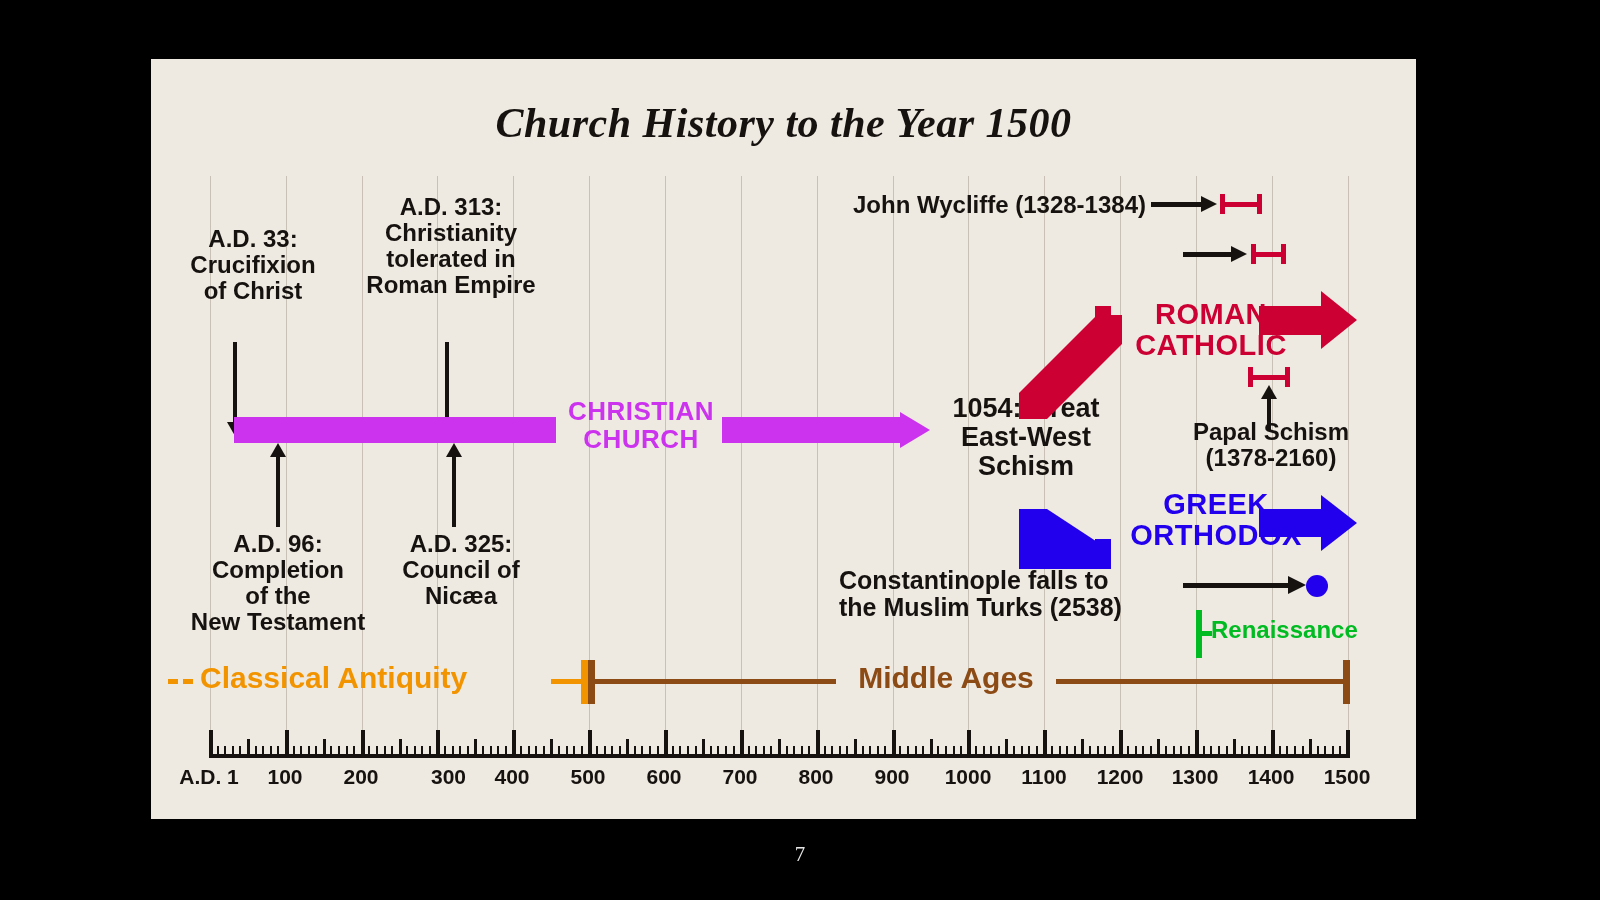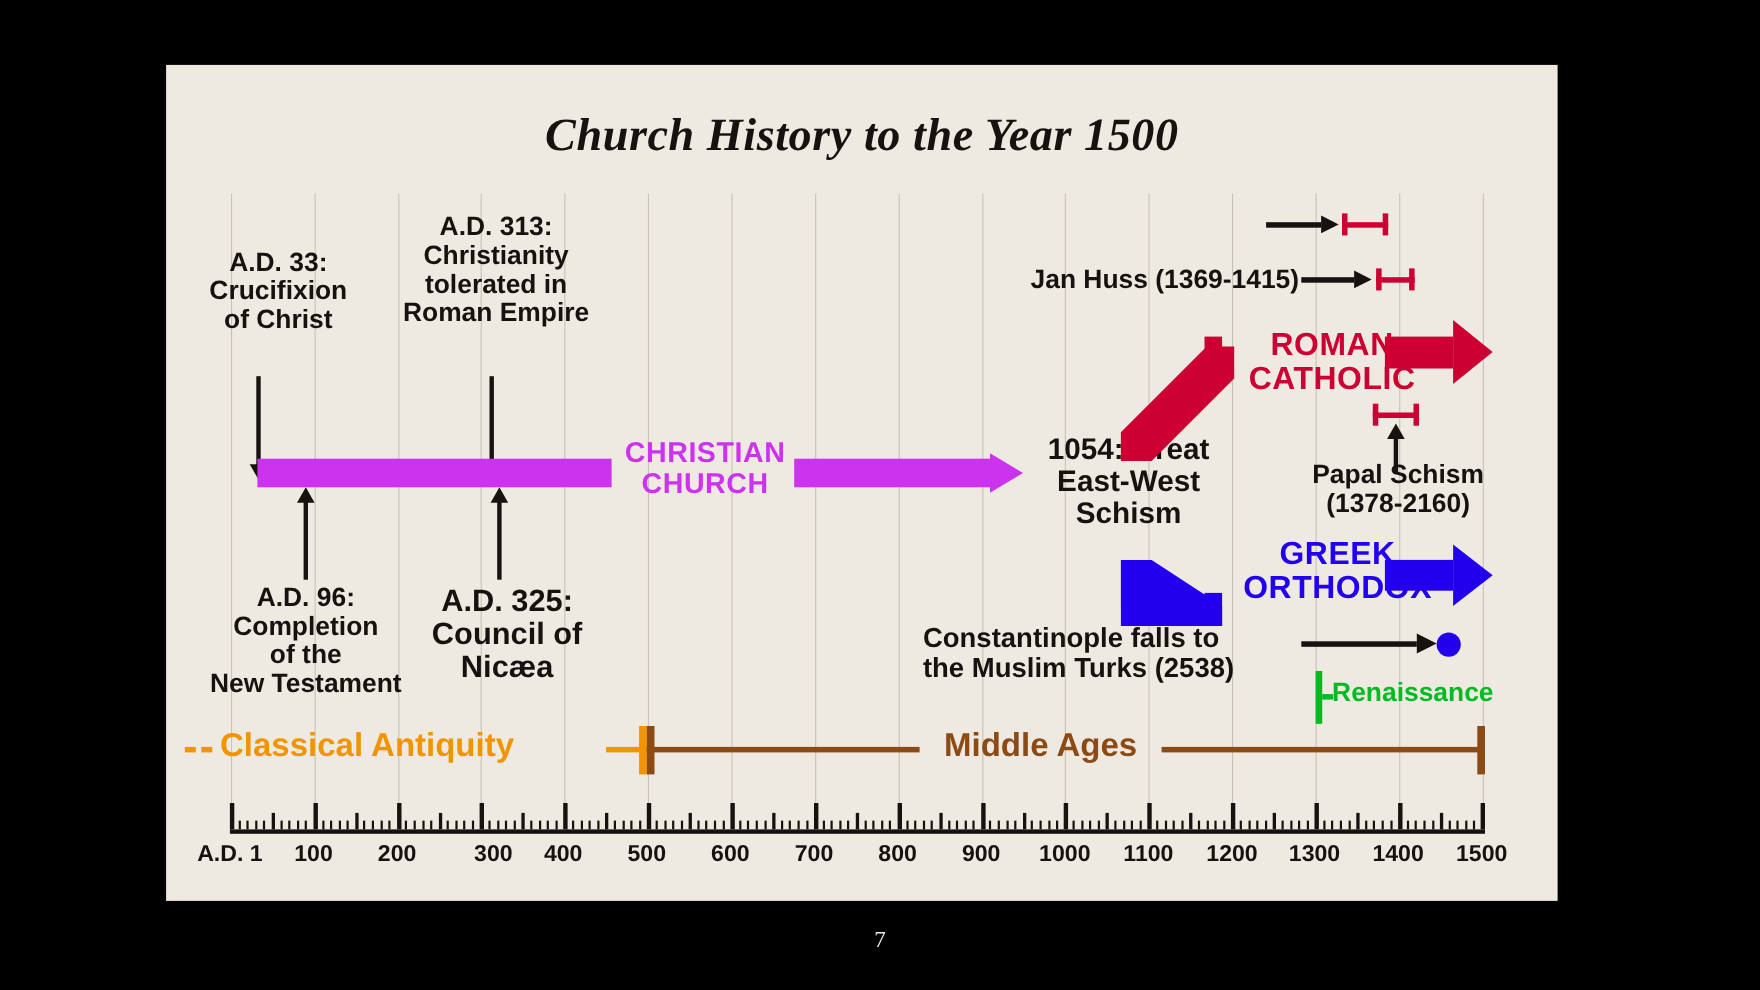--- a/index.html
+++ b/index.html
@@ -153,32 +153,32 @@
       <div class="bar" style="left:125px; top:396px; width:4px; height:72px; background:#16120f;"></div>
       <div class="ahead-r" style="left:119px; top:384px; border-width:0 8px 14px 8px; border-bottom-color:#16120f;"></div>
 
       <div class="bar" style="left:301px; top:396px; width:4px; height:72px; background:#16120f;"></div>
       <div class="ahead-r" style="left:295px; top:384px; border-width:0 8px 14px 8px; border-bottom-color:#16120f;"></div>
 
       <div class="lbl ctr" style="left:27px; top:472px; width:200px; font-size:24px;">A.D. 96:
 Completion
 of the
 New Testament</div>
-      <div class="lbl ctr" style="left:230px; top:472px; width:160px; font-size:28px;">A.D. 325:
+      <div class="lbl ctr" style="left:230px; top:472px; width:160px; font-size:24px;">A.D. 325:
 Council of
 Nicæa</div>
 
+      <div class="lbl rgt" style="left:600px; top:133px; width:395px; font-size:24px;">John Wycliffe (1328-1384)</div>
       <div class="bar" style="left:1000px; top:143px; width:50px; height:5px; background:#16120f;"></div>
       <div class="ahead-r" style="left:1050px; top:137px; border-width:8px 0 8px 16px; border-left-color:#16120f;"></div>
 
       <div class="bar" style="left:1069px; top:143px; width:42px; height:5px; background:#cc0033;"></div>
       <div class="bar" style="left:1069px; top:135px; width:5px; height:20px; background:#cc0033;"></div>
       <div class="bar" style="left:1106px; top:135px; width:5px; height:20px; background:#cc0033;"></div>
 
-      <div class="lbl rgt" style="left:650px; top:183px; width:380px; font-size:24px;">Jan Huss (1369-1415)</div>
       <div class="bar" style="left:1032px; top:193px; width:48px; height:5px; background:#16120f;"></div>
       <div class="ahead-r" style="left:1080px; top:187px; border-width:8px 0 8px 16px; border-left-color:#16120f;"></div>
 
       <div class="bar" style="left:1100px; top:193px; width:35px; height:5px; background:#cc0033;"></div>
       <div class="bar" style="left:1100px; top:185px; width:5px; height:20px; background:#cc0033;"></div>
       <div class="bar" style="left:1130px; top:185px; width:5px; height:20px; background:#cc0033;"></div>
 
       <div class="lbl ctr" style="left:765px; top:335px; width:220px; font-size:27px;">1054: Great
 East-West
 Schism</div>

